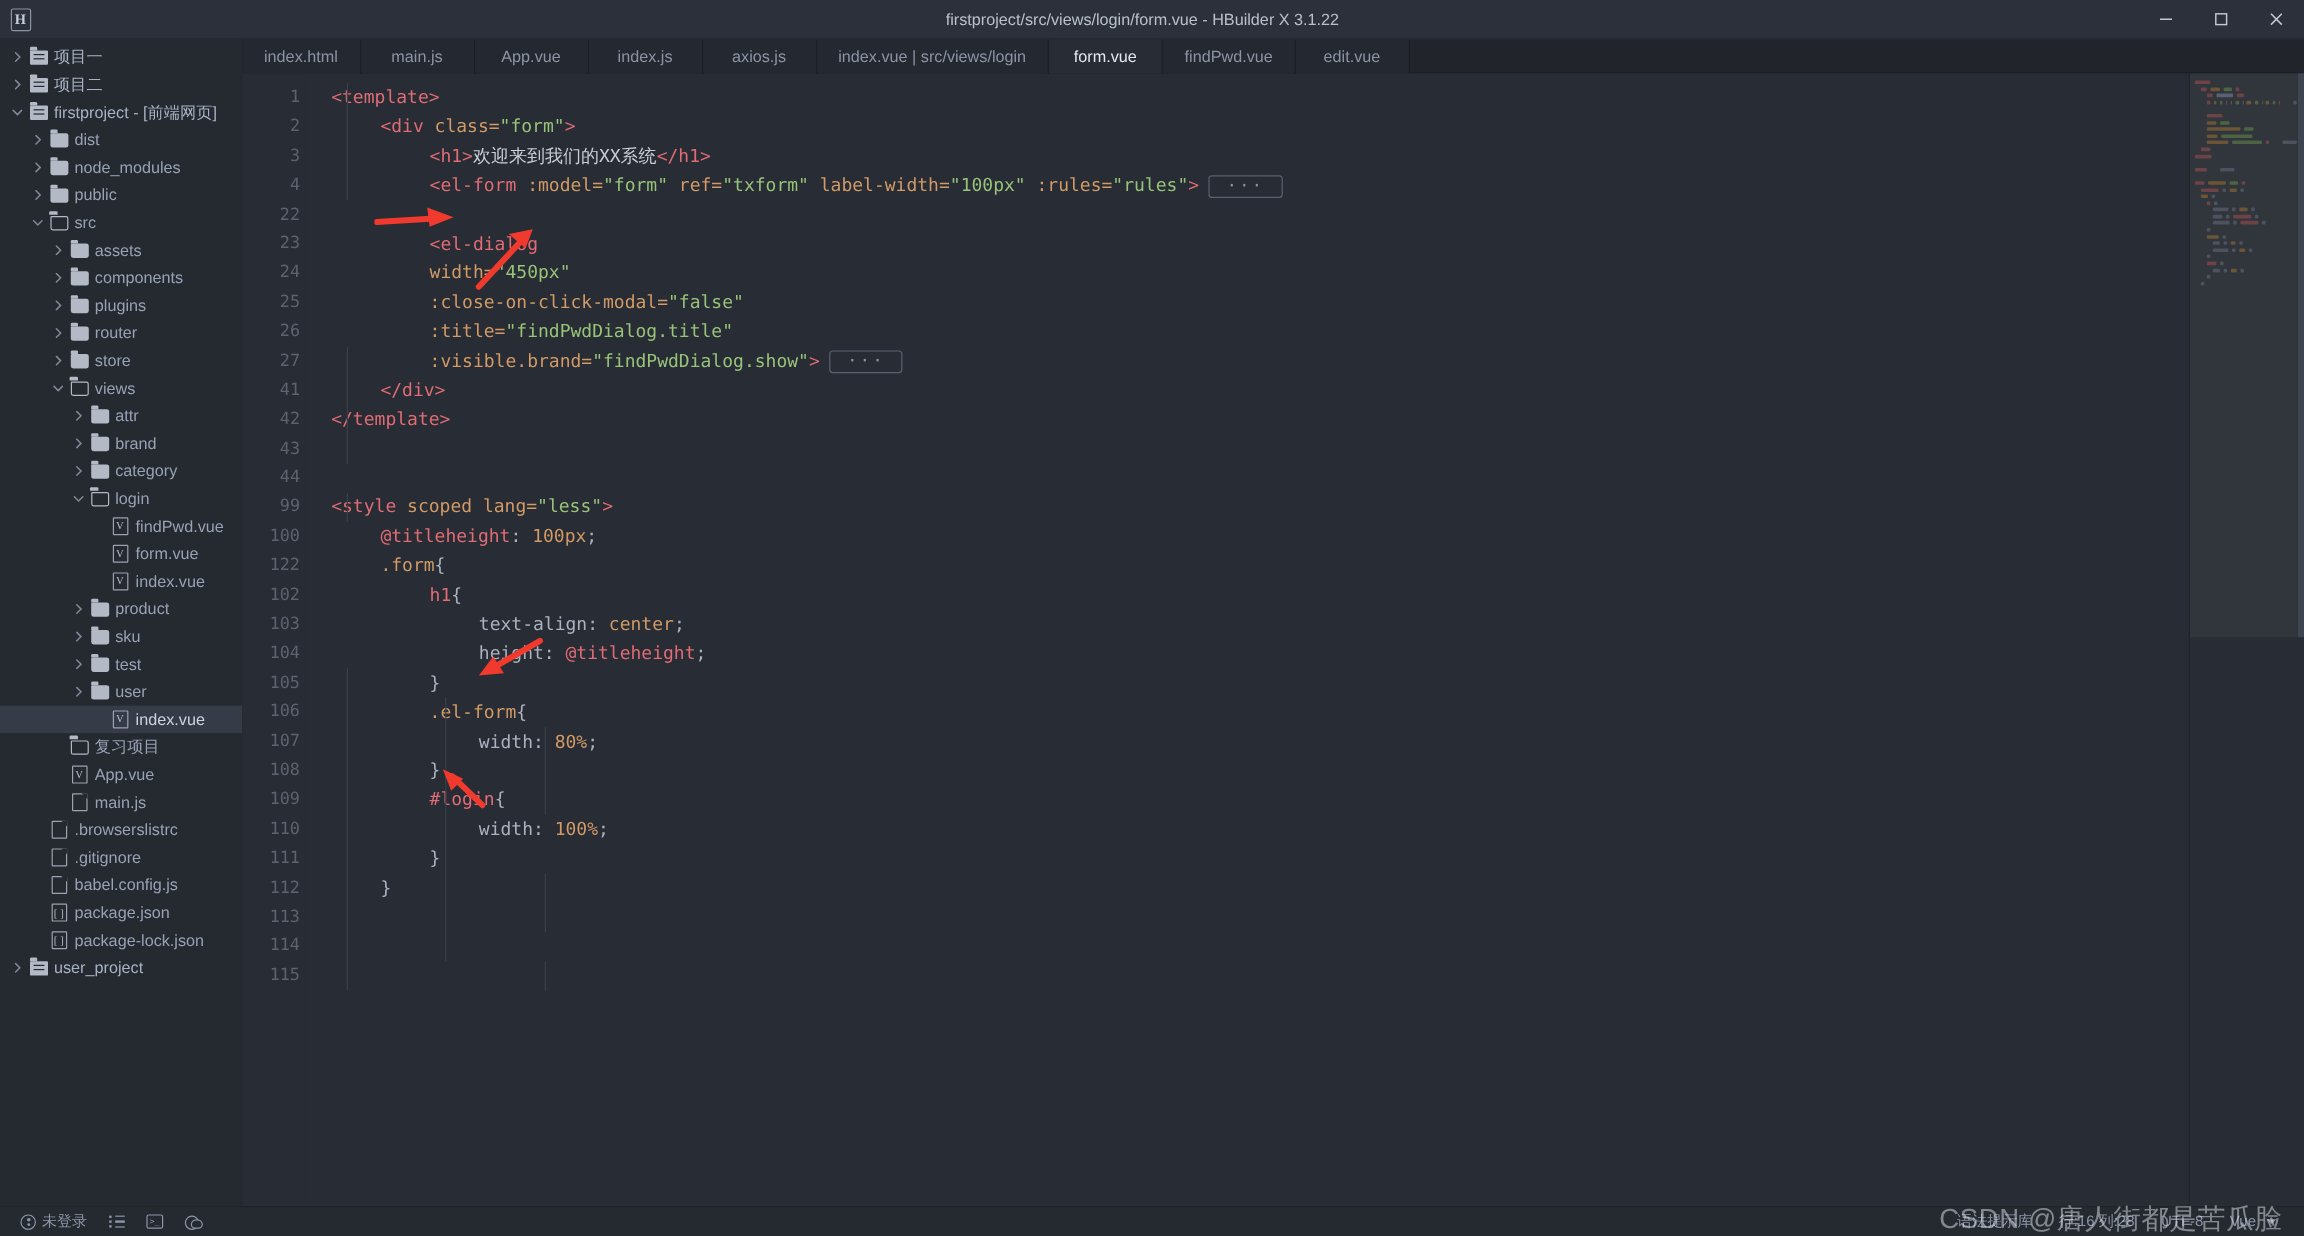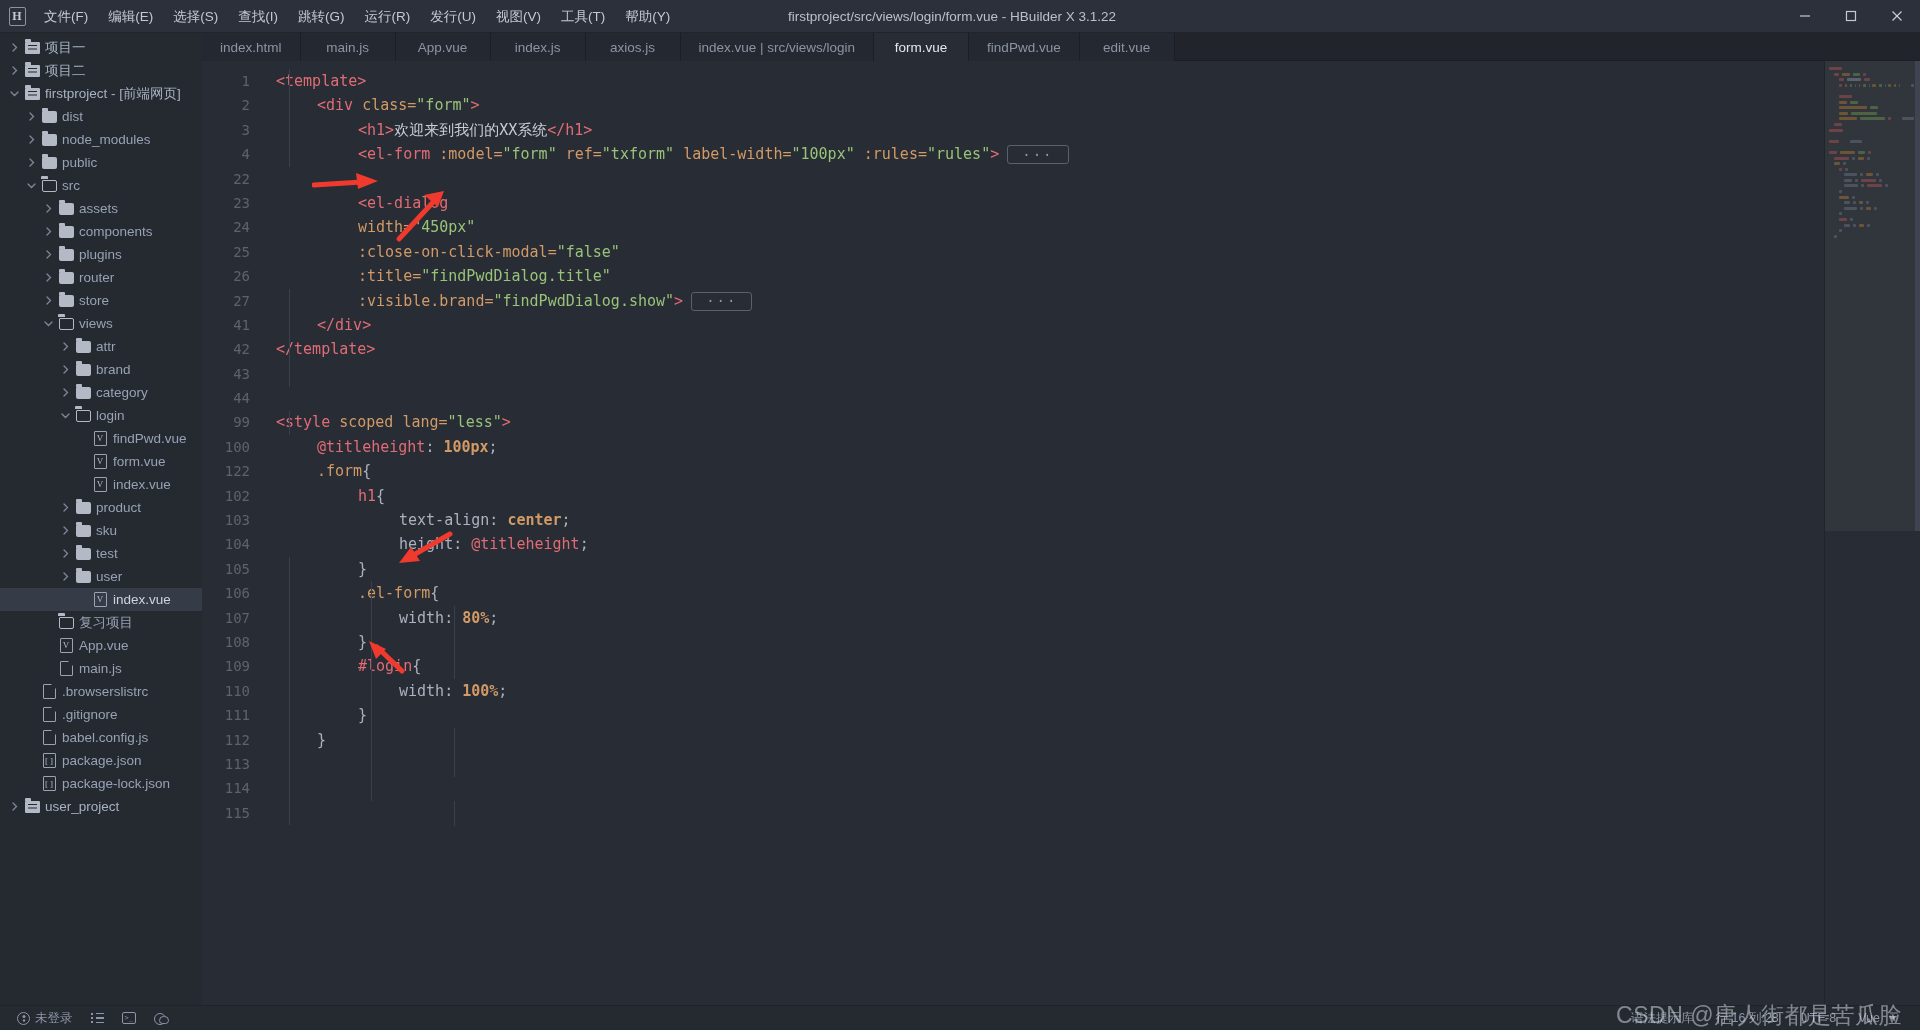--- a/index.html
+++ b/index.html
@@ -198,21 +198,21 @@
     height: 24.4px; line-height: 24.4px;
     white-space: pre; color: #abb2bf;
   }
   .tag { color: #e06c75; }
   .attr { color: #d19a66; }
   .str { color: #98c379; }
   .pun { color: #abb2bf; }
   .txt { color: #c8cdd6; }
   .var { color: #e06c75; }
   .sel { color: #d19a66; }
-  .num { color: #d19a66; font-weight: bold; }
+  .num { color: #d19a66; }
   .prop { color: #abb2bf; }
   .id { color: #e06c75; }
 
   .collapsed {
     display: inline-flex; align-items: center; justify-content: center;
     border: 1px solid #596070; border-radius: 3px;
     padding: 0 14px; height: 19px;
     color: #8d95a3; font-size: 14px;
     vertical-align: middle; letter-spacing: 2px;
     margin-left: 8px; line-height: 1;
@@ -319,32 +319,20 @@
     margin-left:4px;
   }
 </style>
 </head>
 <body>
 
 <div class="titlebar">
   <div class="app-logo">
     <div class="logo-box">H</div>
   </div>
-  <div class="menubar">
-      <div class="menu-item">文件(F)</div>
-      <div class="menu-item">编辑(E)</div>
-      <div class="menu-item">选择(S)</div>
-      <div class="menu-item">查找(I)</div>
-      <div class="menu-item">跳转(G)</div>
-      <div class="menu-item">运行(R)</div>
-      <div class="menu-item">发行(U)</div>
-      <div class="menu-item">视图(V)</div>
-      <div class="menu-item">工具(T)</div>
-      <div class="menu-item">帮助(Y)</div>
-    </div>
   <div class="win-title">firstproject/src/views/login/form.vue - HBuilder X 3.1.22</div>
   <div class="win-ctrls">
     <div class="win-btn">
       <svg width="12" height="12" viewBox="0 0 12 12">
           <line x1="1" y1="6" x2="11" y2="6" stroke="#c3c9d4" stroke-width="1.2"></line>
         </svg>
     </div>
     <div class="win-btn">
       <svg width="12" height="12" viewBox="0 0 12 12">
           <rect x="1.5" y="1.5" width="9" height="9" fill="none" stroke="#c3c9d4" stroke-width="1.2"></rect>

